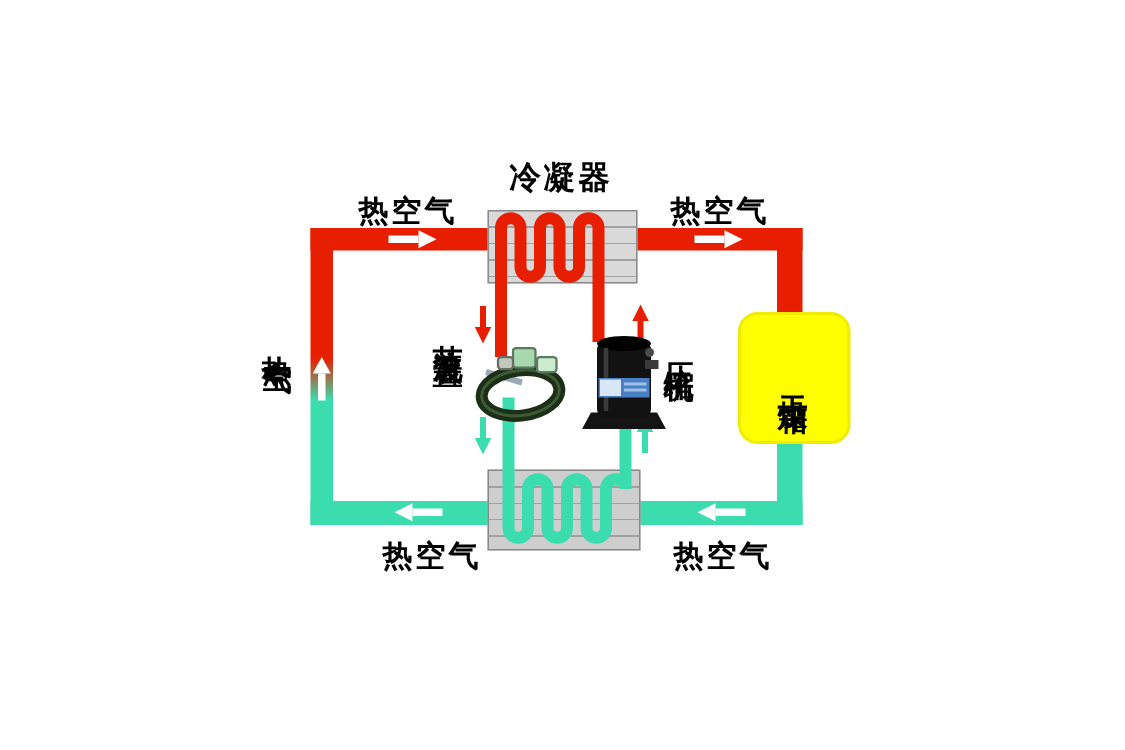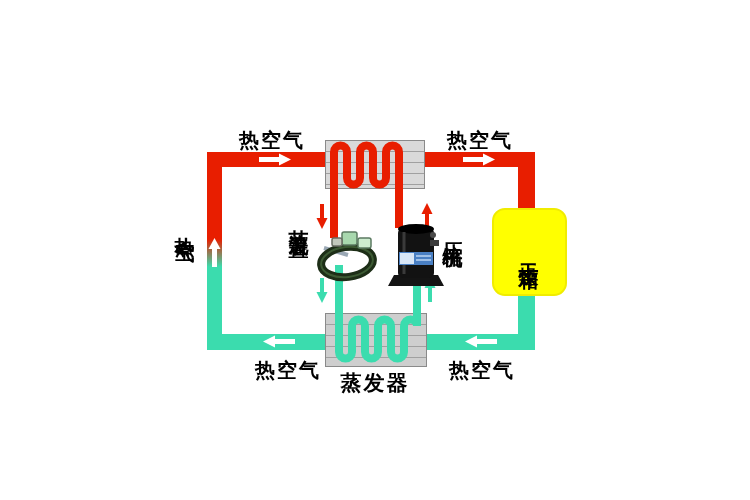--- a/index.html
+++ b/index.html
@@ -113,21 +113,21 @@
     <ellipse cx="30" cy="9" rx="18" ry="5" fill="#000000"></ellipse>
     <line x1="18" y1="12" x2="18" y2="54" stroke="#3a3a3a" stroke-width="3"></line>
     <rect x="44" y="20" width="9" height="6" fill="#3a3a3a"></rect>
     <circle cx="47" cy="15" r="3" fill="#4a4a4a"></circle>
     <rect x="13" y="32" width="34" height="13" fill="#4a80c4"></rect>
     <rect x="14" y="33" width="14" height="11" fill="#d8e6f6"></rect>
     <rect x="30" y="35" width="15" height="2" fill="#9fc0e8"></rect>
     <rect x="30" y="39" width="15" height="2" fill="#9fc0e8"></rect>
   </svg>
 
-  <div class="lbl center" style="left:325px;top:369px;width:100px;font-size:21px;">蒸发器</div>
+  <div class="lbl center" style="left:325px;top:104px;width:98px;font-size:21px;">冷凝器</div>
 
   <div class="lbl" style="left:239px;top:127px;">热空气</div>
   <div class="lbl" style="left:447px;top:127px;">热空气</div>
   <div class="lbl vert" style="left:172px;top:221px;font-size:20px;">热空气</div>
   <div class="lbl" style="left:255px;top:357px;">热空气</div>
   <div class="lbl" style="left:449px;top:357px;">热空气</div>
 
   <div class="lbl vert" style="left:286px;top:214px;font-size:20px;">节流装置</div>
   <div class="lbl vert" style="left:440px;top:226px;font-size:20px;">压缩机</div>
 

